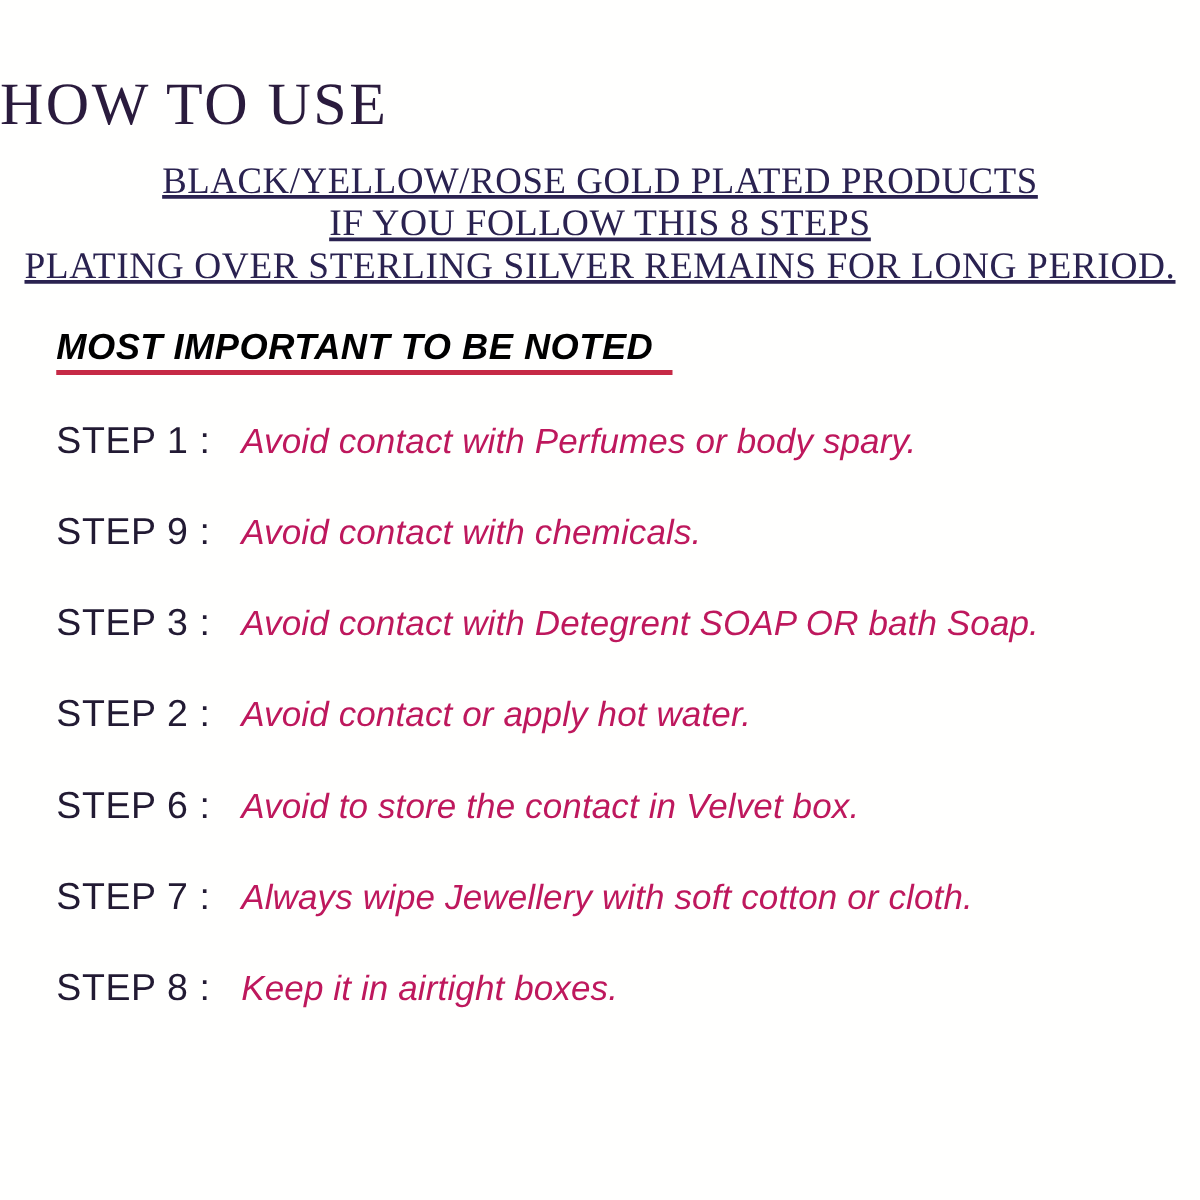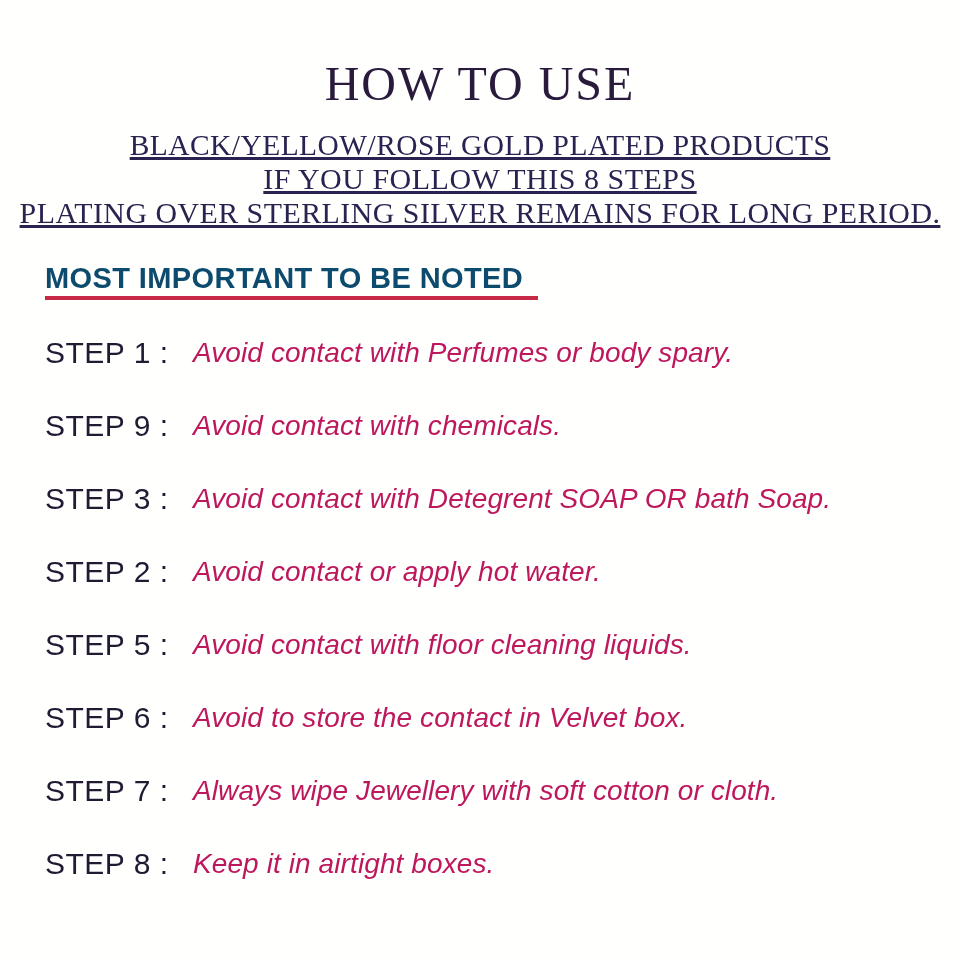--- a/index.html
+++ b/index.html
@@ -22,21 +22,20 @@
     height: 960px;
     box-sizing: border-box;
   }
 
   
   .title {
     position: absolute;
     top: 58px;
     left: 0;
     width: 960px;
-    text-align: center;
     font-family: "Liberation Serif", "DejaVu Serif", serif;
     font-size: 48px;
     line-height: 52px;
     letter-spacing: 2px;
     color: #2a1b3d;
     white-space: nowrap;
   }
 
   .subtitle {
     position: absolute;
@@ -58,24 +57,25 @@
   .subtitle-line-2 { font-size: 30px; }
   .subtitle-line-3 { font-size: 30px; transform: scaleX(0.995); }
 
   
   .notice {
     position: absolute;
     top: 262px;
     left: 45px;
     font-family: "Liberation Sans", sans-serif;
     font-weight: bold;
+    font-style: italic;
     font-size: 29px;
     line-height: 32px;
     letter-spacing: 0.4px;
-    color: #0c4a6e;
+    color: #000000;
     white-space: nowrap;
   }
   .notice-underline {
     position: absolute;
     top: 296px;
     left: 45px;
     width: 493px;
     height: 4px;
     background: #c62a46;
   }
@@ -149,24 +149,20 @@
     <div class="step-row">
       <span class="step-label">STEP 3 :</span>
       <span class="step-text">Avoid contact with Detegrent SOAP OR bath Soap.</span>
     </div>
 
     <div class="step-row">
       <span class="step-label">STEP 2 :</span>
       <span class="step-text">Avoid contact or apply hot water.</span>
     </div>
 
-    <div class="step-row">
-      <span class="step-label">STEP 5 :</span>
-      <span class="step-text">Avoid contact with floor cleaning liquids.</span>
-    </div>
 
     <div class="step-row">
       <span class="step-label">STEP 6 :</span>
       <span class="step-text">Avoid to store the contact in Velvet box.</span>
     </div>
 
     <div class="step-row">
       <span class="step-label">STEP 7 :</span>
       <span class="step-text">Always wipe Jewellery with soft cotton or cloth.</span>
     </div>

